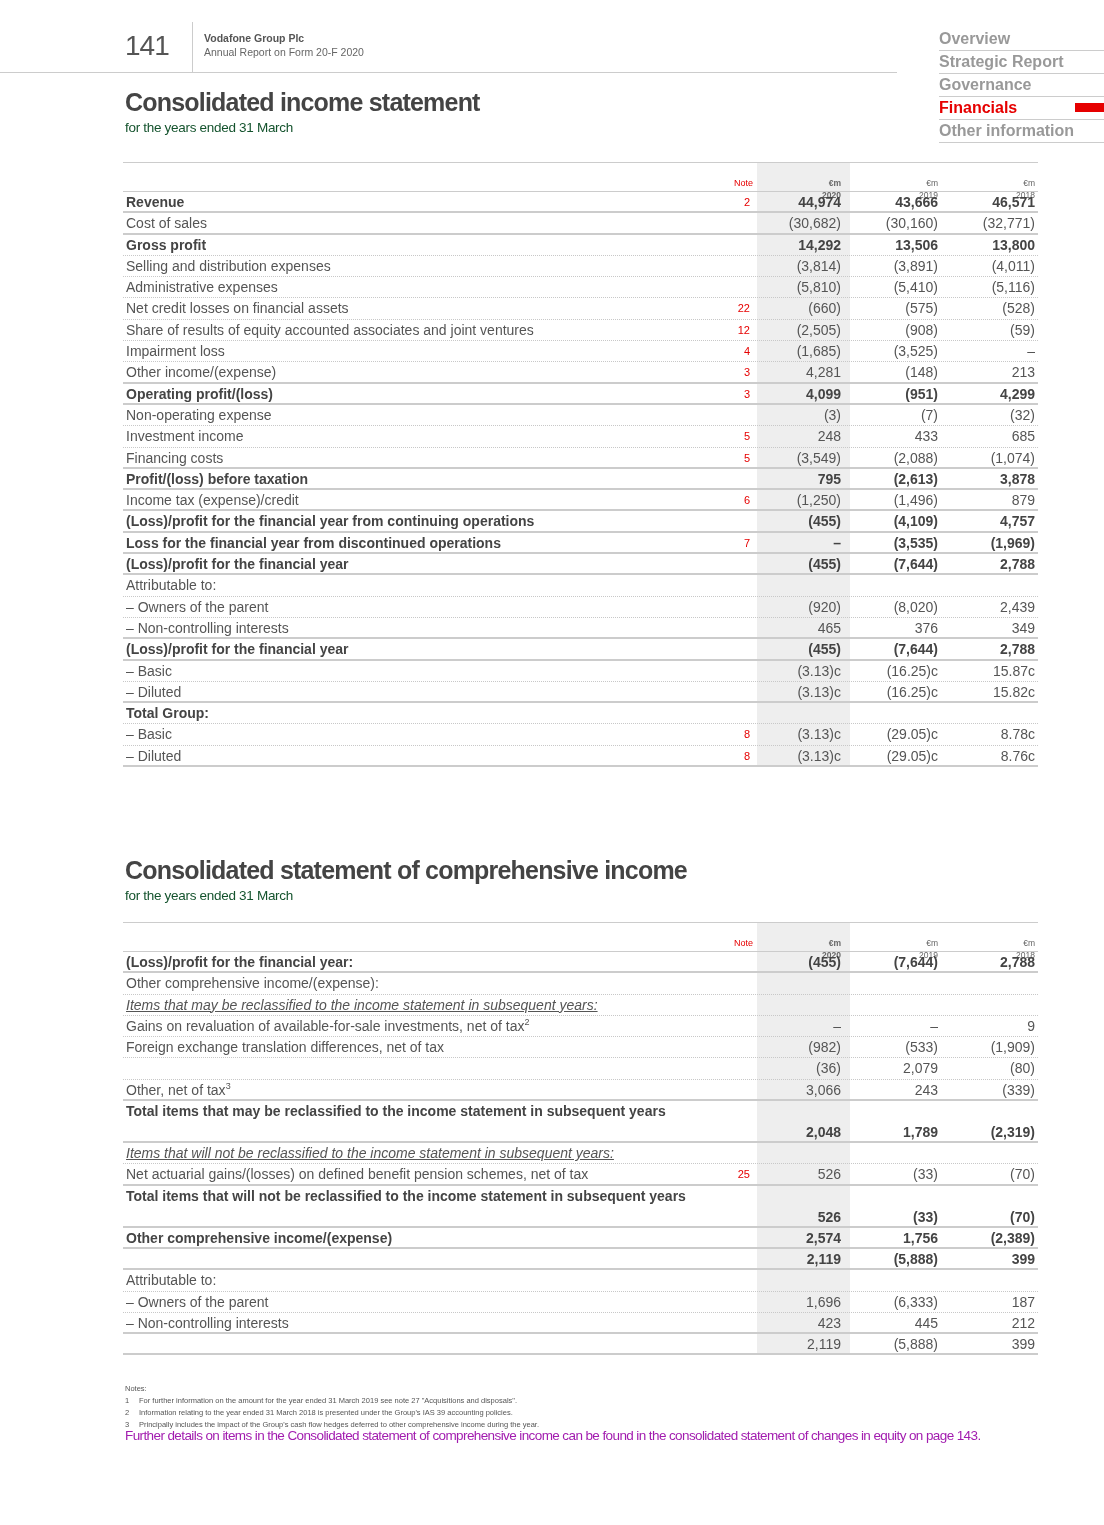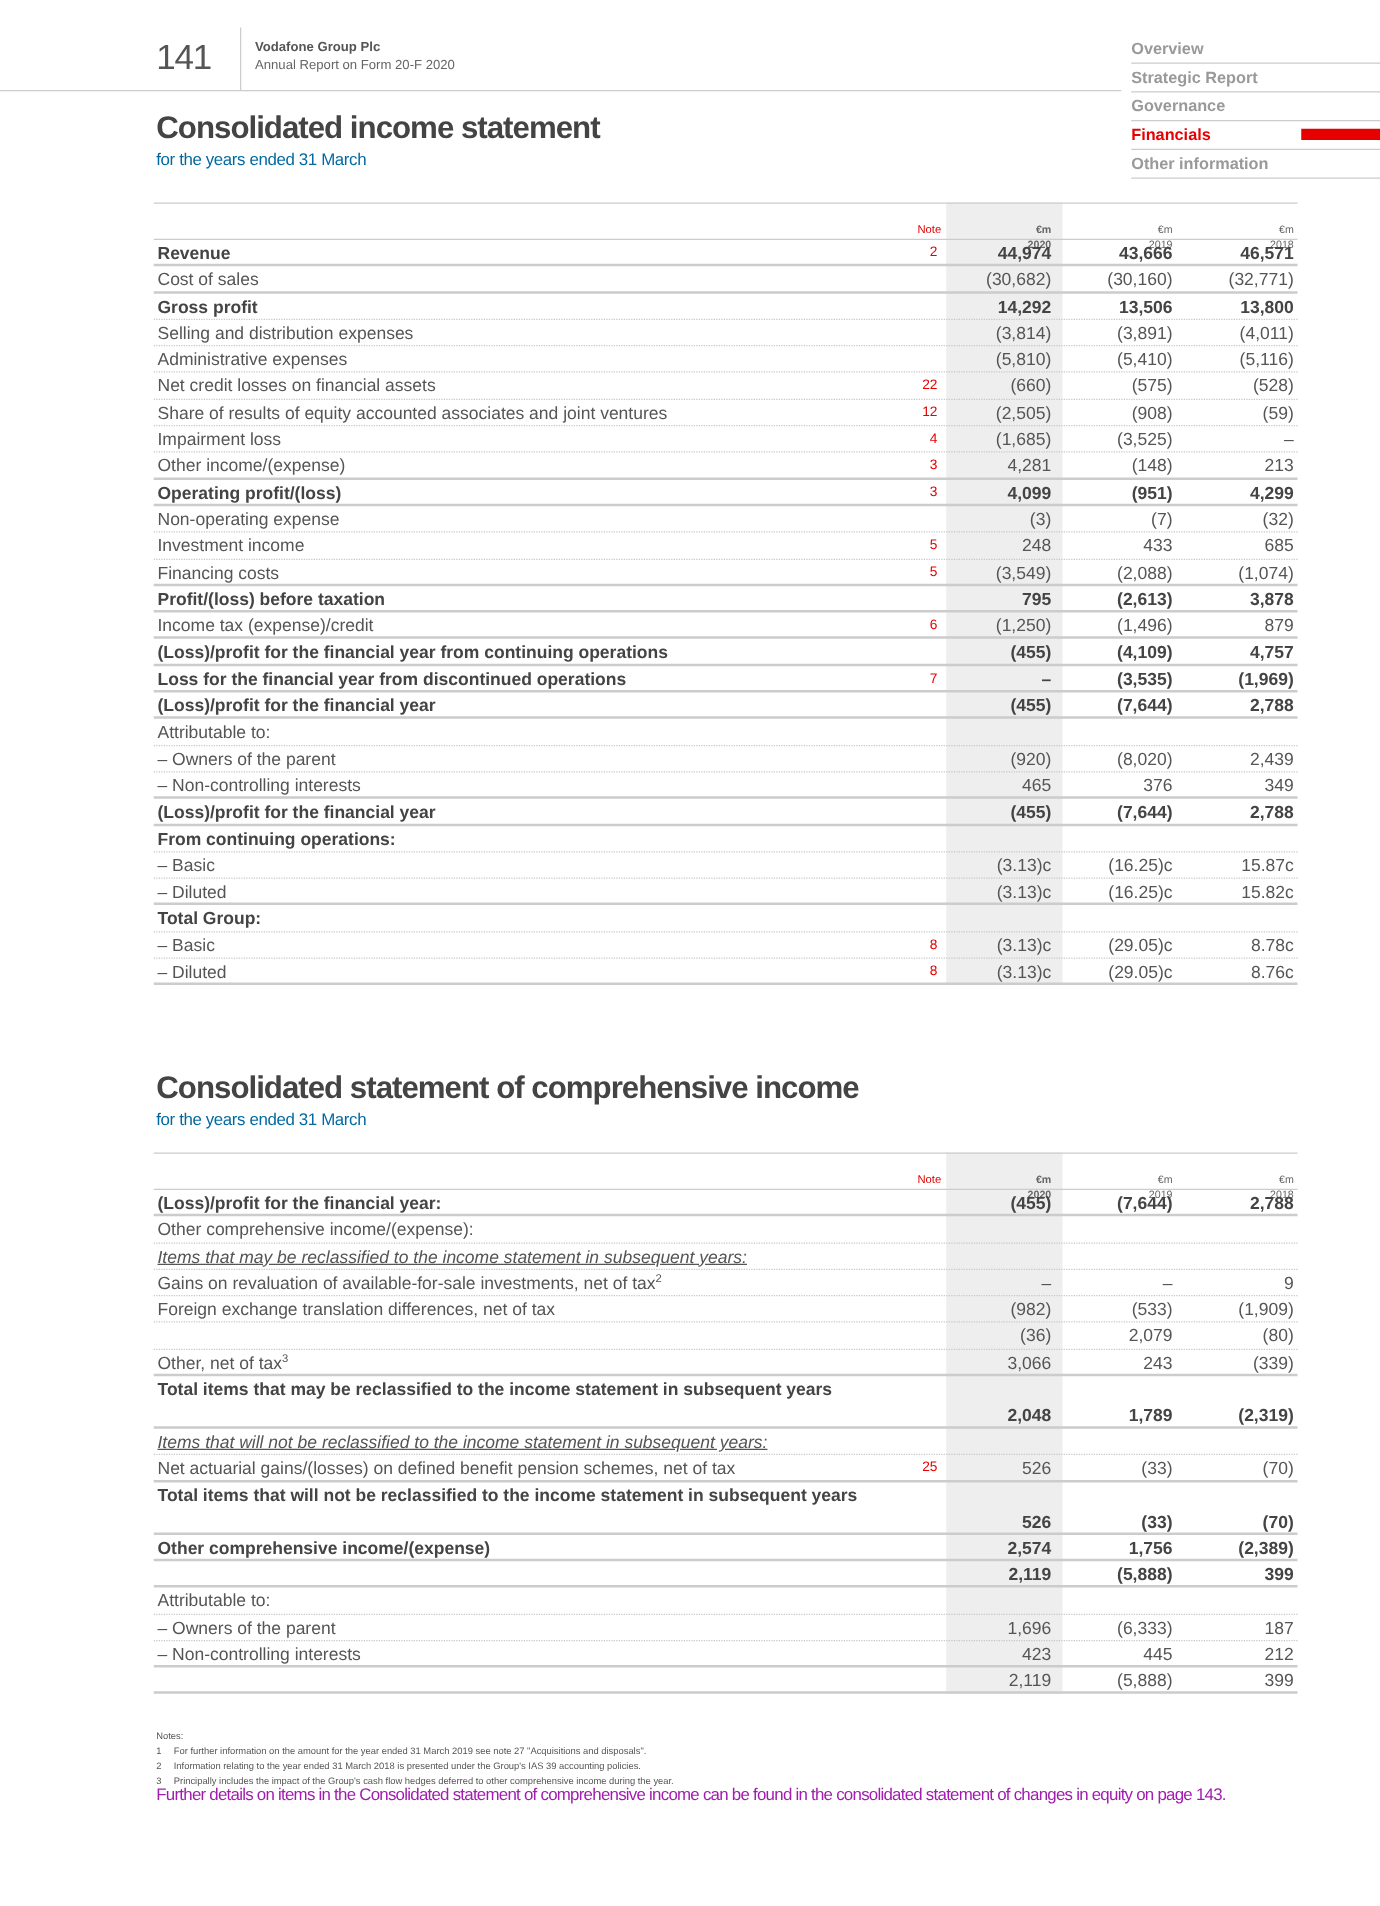--- a/index.html
+++ b/index.html
@@ -6,26 +6,26 @@
   html, body { width: 1104px; height: 1525px; background: #ffffff; }
   body { font-family: "Liberation Sans", sans-serif; color: #555; position: relative; overflow: hidden; }
 
   .page-num { position: absolute; left: 125px; top: 30px; font-size: 28px; color: #555; letter-spacing: -1px; }
   .header-divider-v { position: absolute; left: 192px; top: 22px; width: 1px; height: 50px; background: #ccc; }
   .company { position: absolute; left: 204px; top: 32px; font-size: 10.5px; font-weight: bold; color: #555; }
   .report { position: absolute; left: 204px; top: 46px; font-size: 10.5px; color: #666; text-align: right; }
   .header-line { position: absolute; left: 0; top: 72px; width: 897px; height: 1px; background: #ccc; }
 
   .nav { position: absolute; left: 905px; top: 28px; width: 199px; }
-  .nav-item { height: 23px; border-bottom: 1px solid #ccc; font-size: 13px; font-weight: bold; color: #999; line-height: 22px; position: relative; }
+  .nav-item { height: 23px; border-bottom: 1px solid #ccc; font-size: 16px; font-weight: bold; color: #999; line-height: 22px; position: relative; margin-left: 34px; }
   .nav-item.active { color: #e60000; }
   .nav-item .bar { position: absolute; left: 136px; top: 6px; width: 63px; height: 9px; background: #e60000; }
 
   .title { position: absolute; left: 125px; font-size: 25px; font-weight: bold; color: #444; letter-spacing: -0.8px; }
-  .subtitle { position: absolute; left: 125px; font-size: 13.5px; color: #0369a1; letter-spacing: -0.3px; }
+  .subtitle { position: absolute; left: 125px; font-size: 13.5px; color: #14532d; letter-spacing: -0.3px; }
 
   .tbl { position: absolute; left: 123px; width: 915px; }
   .tbl .shade { position: absolute; left: 634px; width: 93px; background: #eeeeee; top: 0; bottom: 0; }
   .hdr { position: relative; height: 30px; border-top: 1px solid #ccc; border-bottom: 1px solid #ccc; }
   .hdr .y { position: absolute; top: 3px; font-size: 8.5px; text-align: right; color: #666; margin-top: 24px; }
   .hdr .u { position: absolute; top: 15px; font-size: 8.5px; text-align: right; color: #666; }
   .hdr .note { position: absolute; left: 560px; width: 70px; top: 15px; font-size: 9px; text-align: right; color: #e60000; }
   .b { font-weight: bold; color: #444; }
 
   .row { position: relative; height: 21.3px; border-bottom: 1px dotted #c8c8c8; font-size: 14px; line-height: 21px; }
@@ -227,27 +227,20 @@
         <span class="v c19">376</span>
         <span class="v c18">349</span>
       </div>
       <div class="row bold thick">
         <span class="lbl"><span>(Loss)/profit for the financial year</span></span>
         <span class="nt"></span>
         <span class="v c20">(455)</span>
         <span class="v c19">(7,644)</span>
         <span class="v c18">2,788</span>
       </div>
-      <div class="row bold">
-        <span class="lbl"><span>From continuing operations:</span></span>
-        <span class="nt"></span>
-        <span class="v c20"></span>
-        <span class="v c19"></span>
-        <span class="v c18"></span>
-      </div>
       <div class="row">
         <span class="lbl"><span>– Basic</span></span>
         <span class="nt"></span>
         <span class="v c20">(3.13)c</span>
         <span class="v c19">(16.25)c</span>
         <span class="v c18">15.87c</span>
       </div>
       <div class="row thick">
         <span class="lbl"><span>– Diluted</span></span>
         <span class="nt"></span>

